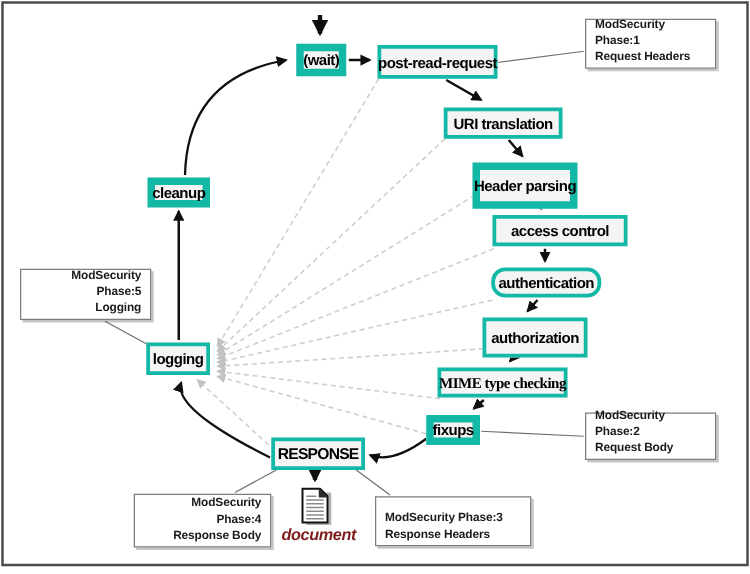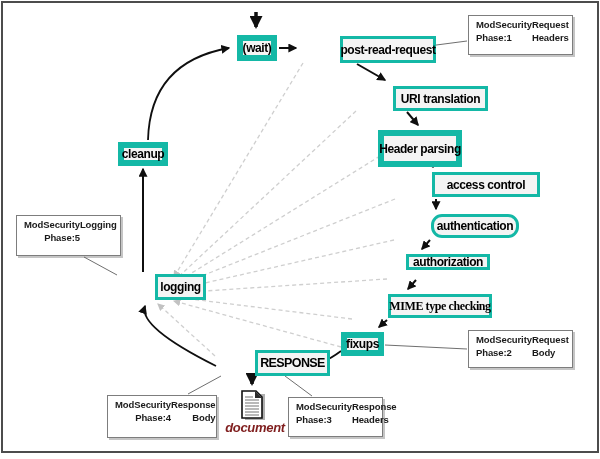--- a/index.html
+++ b/index.html
@@ -11,26 +11,26 @@
     position:absolute;left:1px;top:1px;width:594px;height:448px;
     border:2px solid #4c4c4c;pointer-events:none;
   }
   svg.connectors{position:absolute;left:0;top:0;width:600px;height:459px;}
   .node{
     position:absolute;background:#f4f4f4;border:6px solid #14b8a6;
     display:flex;align-items:center;justify-content:center;
     font-weight:bold;font-size:12px;letter-spacing:-0.4px;color:#000;
     box-sizing:border-box;white-space:nowrap;
   }
-  .node.thick{border-width:3px;margin-left:38px;}
+  .node.thick{border-width:3px;}
   .node.resp{font-size:12.5px;letter-spacing:-0.6px;}
   .ann{
     position:absolute;background:#ffffff;border:1px solid #7d7d7d;
     box-shadow:2px 2px 0 rgba(90,90,90,0.35);
-    display:flex;flex-direction:row;justify-content:flex-start;
+    display:flex;flex-direction:column;justify-content:flex-end;
     font-weight:bold;font-size:9.5px;line-height:13px;color:#1a1a1a;
     box-sizing:border-box;padding:2px 7px;letter-spacing:-0.1px;
   }
   .ann.align-right{text-align:right;}
   .doc-label{
     position:absolute;left:215px;top:420px;width:80px;text-align:center;
     font-weight:bold;font-style:italic;font-size:13px;letter-spacing:-0.3px;color:#7f1d1d;
   }
   .doc-icon{position:absolute;left:238px;top:389px;}
 </style>
@@ -109,21 +109,21 @@
   </div>
   <div class="node" style="left:378px;top:130px;width:84px;height:37px;">
     <span>Header parsing</span>
   </div>
   <div class="node thick" style="left:394px;top:172px;width:108px;height:25px;">
     <span>access control</span>
   </div>
   <div class="node thick" style="left:393px;top:214px;width:88px;height:24px;border-radius:11px;">
     <span>authentication</span>
   </div>
-  <div class="node thick" style="left:368px;top:254px;width:84px;height:16px;">
+  <div class="node thick" style="left:386px;top:254px;width:84px;height:32px;">
     <span>authorization</span>
   </div>
   <div class="node thick" style="left:350px;top:294px;width:104px;height:24px;font-family:Liberation Serif, serif;">
     <span>MIME type checking</span>
   </div>
   <div class="node" style="left:341px;top:332px;width:43px;height:24px;">
     <span>fixups</span>
   </div>
   <div class="node thick resp" style="left:217px;top:350px;width:75px;height:26px;">
     <span>RESPONSE</span>
@@ -136,21 +136,21 @@
   </div>
 
   <div class="ann" style="left:468px;top:15px;width:105px;height:40px;">
     <span>ModSecurity Phase:1</span>
     <span>Request Headers</span>
   </div>
   <div class="ann" style="left:468px;top:330px;width:105px;height:38px;">
     <span>ModSecurity Phase:2</span>
     <span>Request Body</span>
   </div>
-  <div class="ann" style="left:288px;top:397px;width:95px;height:40px;">
+  <div class="ann" style="left:300px;top:397px;width:125px;height:40px;">
     <span>ModSecurity Phase:3</span>
     <span>Response Headers</span>
   </div>
   <div class="ann align-right" style="left:107px;top:395px;width:110px;height:43px;">
     <span>ModSecurity Phase:4</span>
     <span>Response Body</span>
   </div>
   <div class="ann align-right" style="left:16px;top:215px;width:105px;height:41px;">
     <span>ModSecurity Phase:5</span>
     <span>Logging</span>

